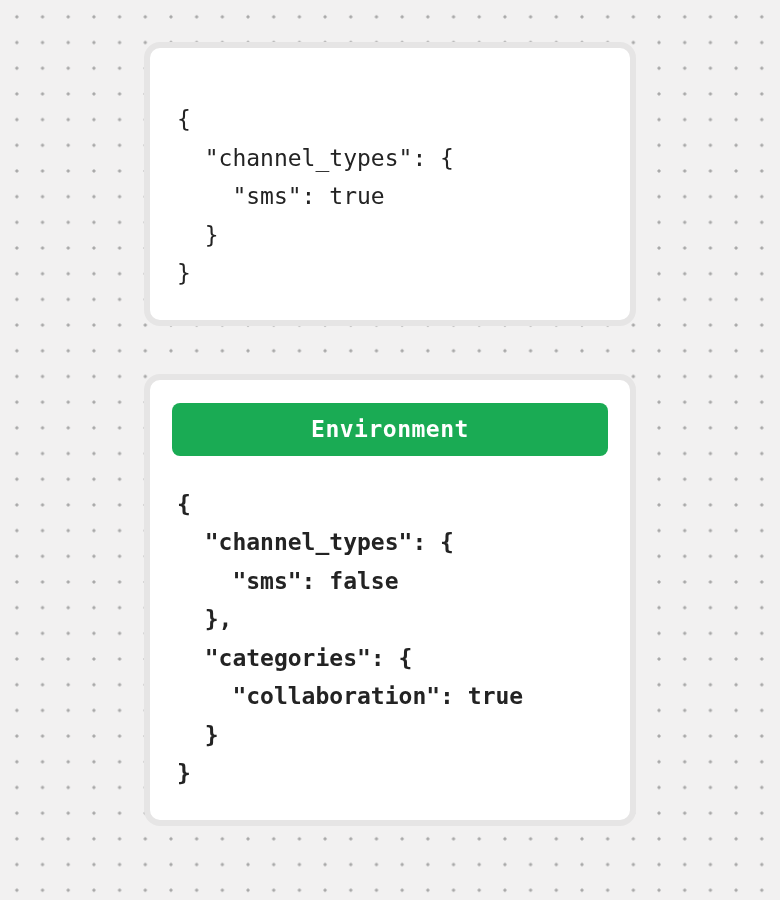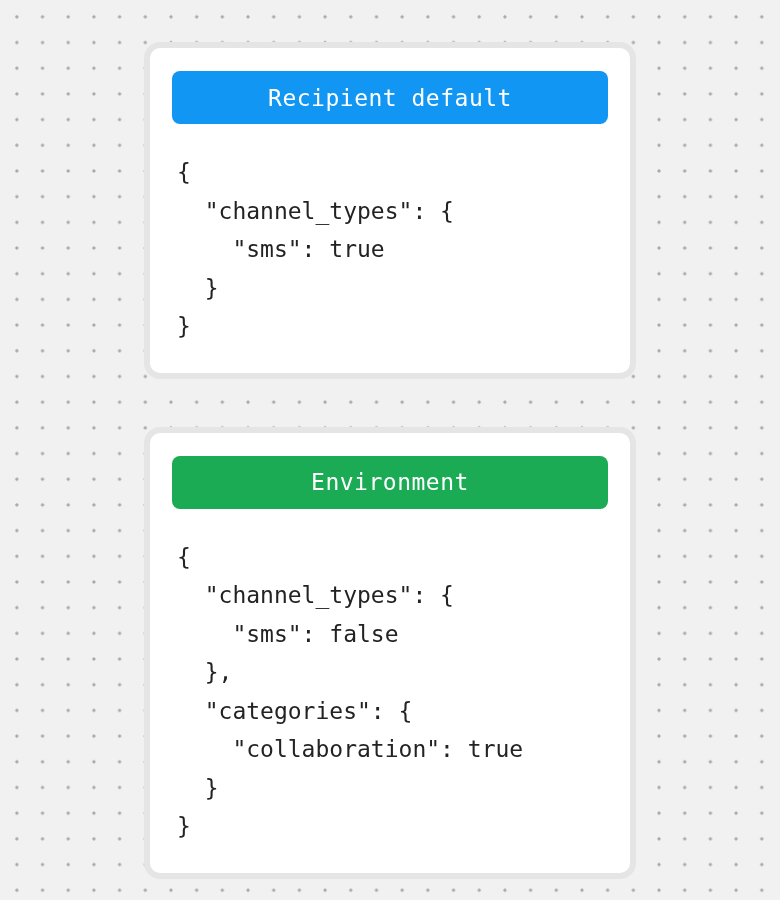--- a/index.html
+++ b/index.html
@@ -26,20 +26,21 @@
     width: 492px;
     margin: 0 auto;
     box-sizing: border-box;
     background: #ffffff;
     border: 6px solid #e6e5e5;
     border-radius: 16px;
     padding: 23px 22px 27px 22px;
   }
   .card + .card {
     margin-top: 48px;
+    font-weight: bold;
   }
   .badge {
     height: 53px;
     border-radius: 8px;
     display: flex;
     align-items: center;
     justify-content: center;
     color: #ffffff;
     font-size: 23px;
     letter-spacing: 0.5px;
@@ -54,21 +55,20 @@
     color: #232323;
     white-space: pre;
   }
 </style>
 </head>
 <body>
 
 <div class="canvas">
 
   <div class="card">
-    <div class="badge" style="background: rgb(18, 150, 243);">Recipient default</div>
     <pre class="code">{
   "channel_types": {
     "sms": true
   }
 }</pre>
   </div>
 
   <div class="card">
     <div class="badge" style="background: rgb(26, 171, 84);">Environment</div>
     <pre class="code">{

